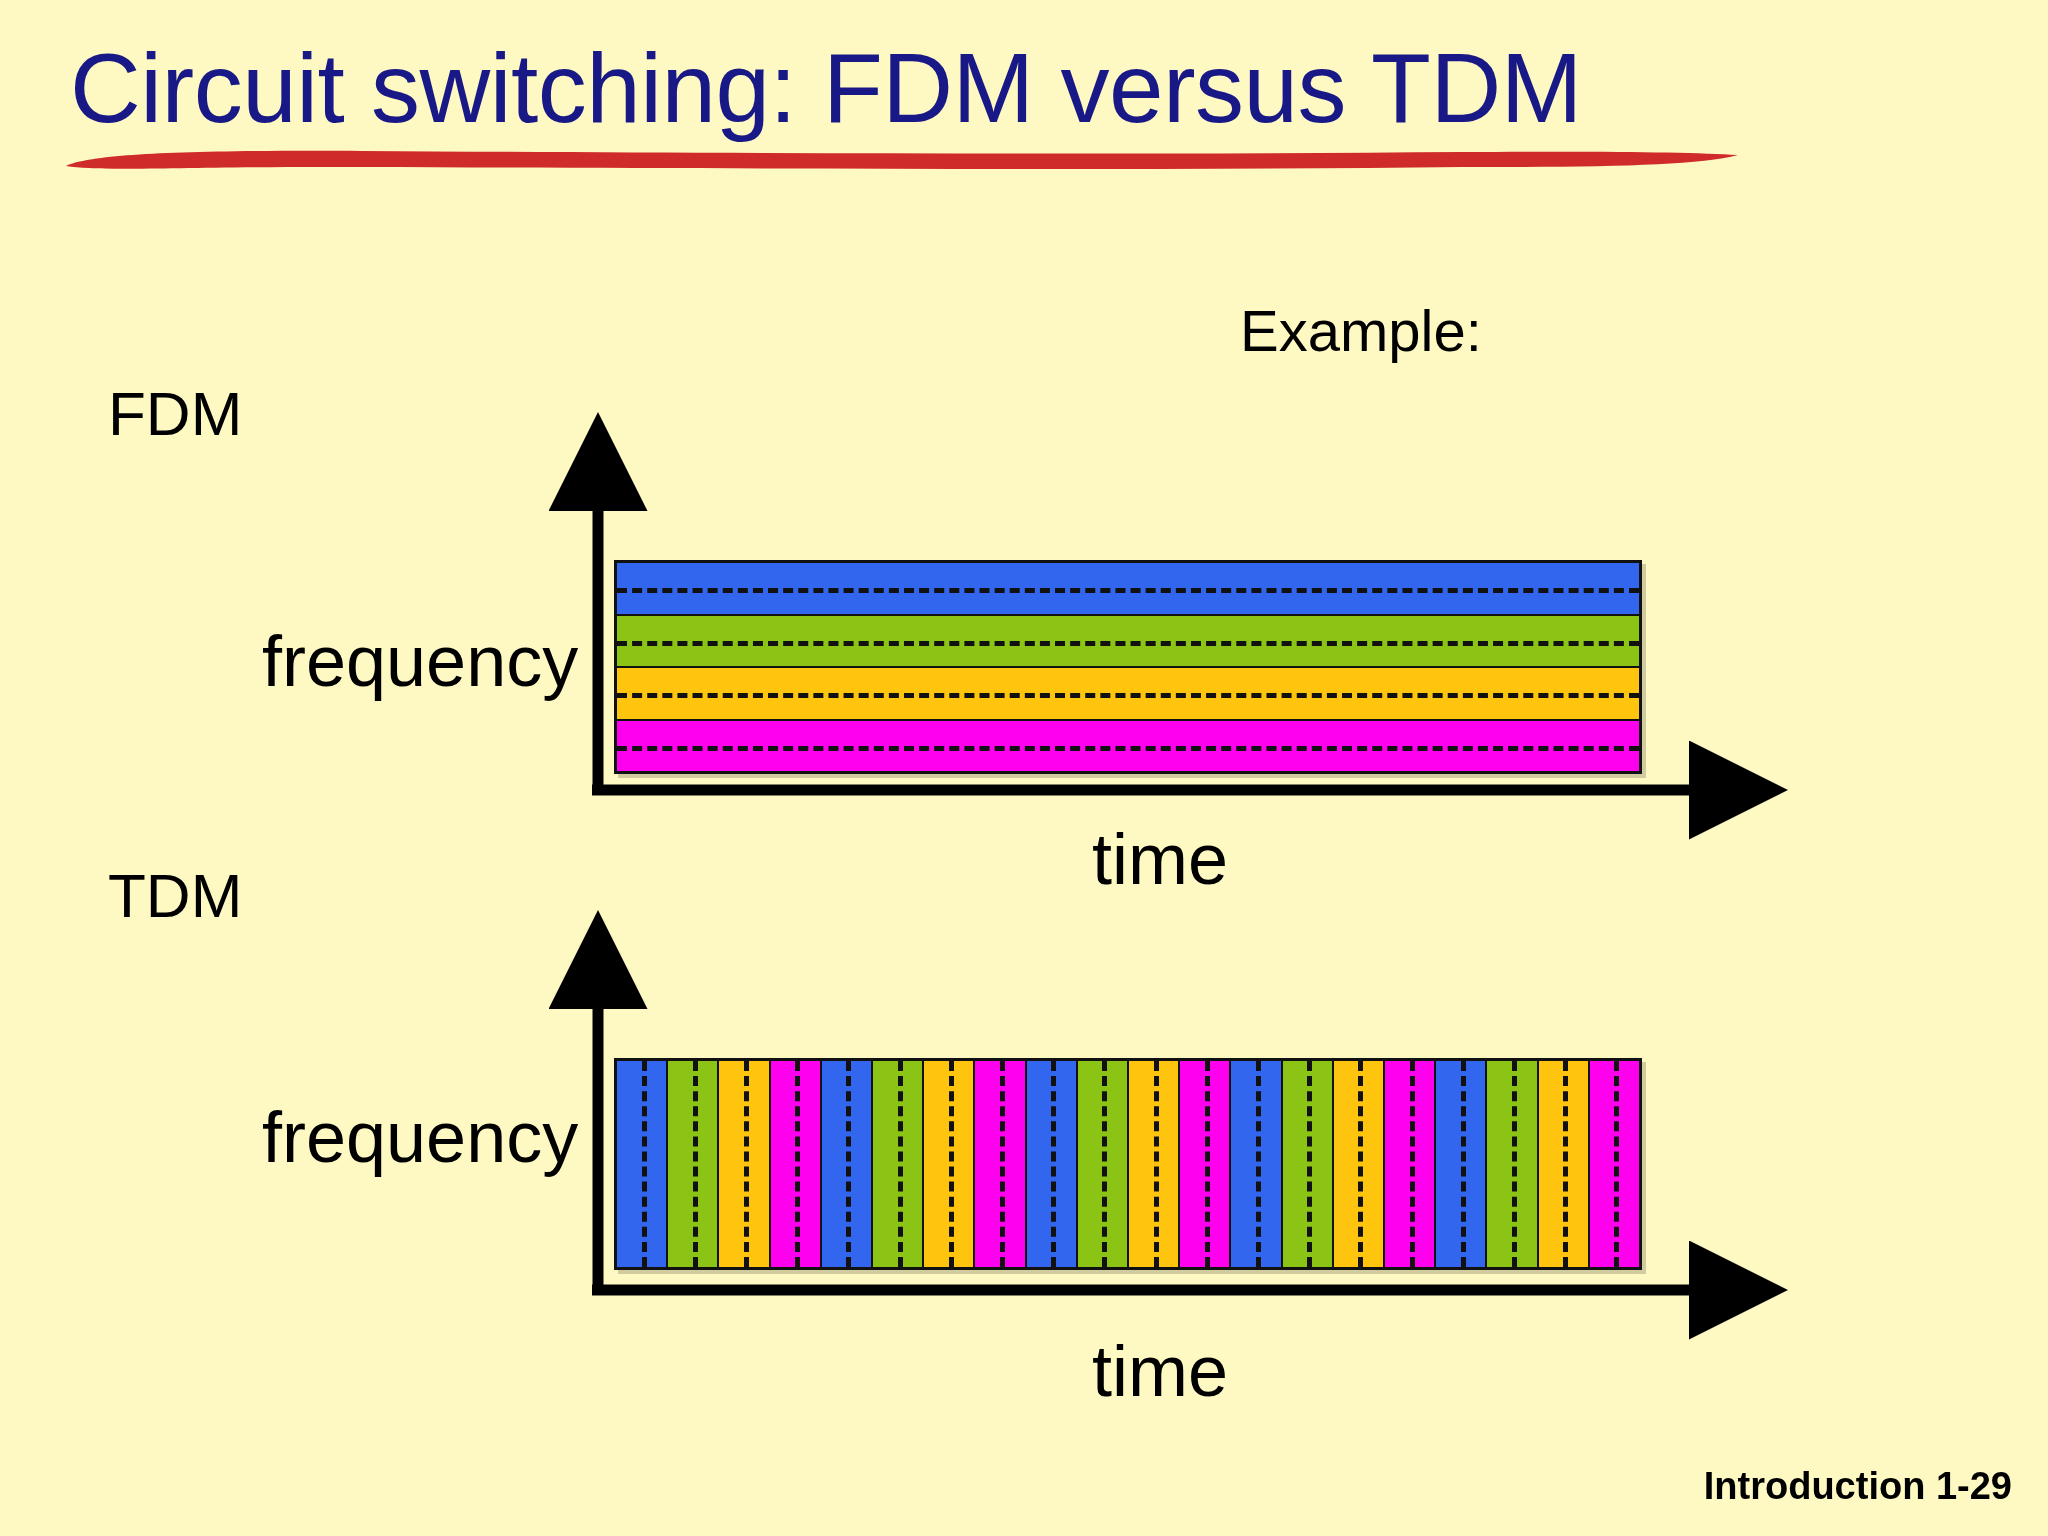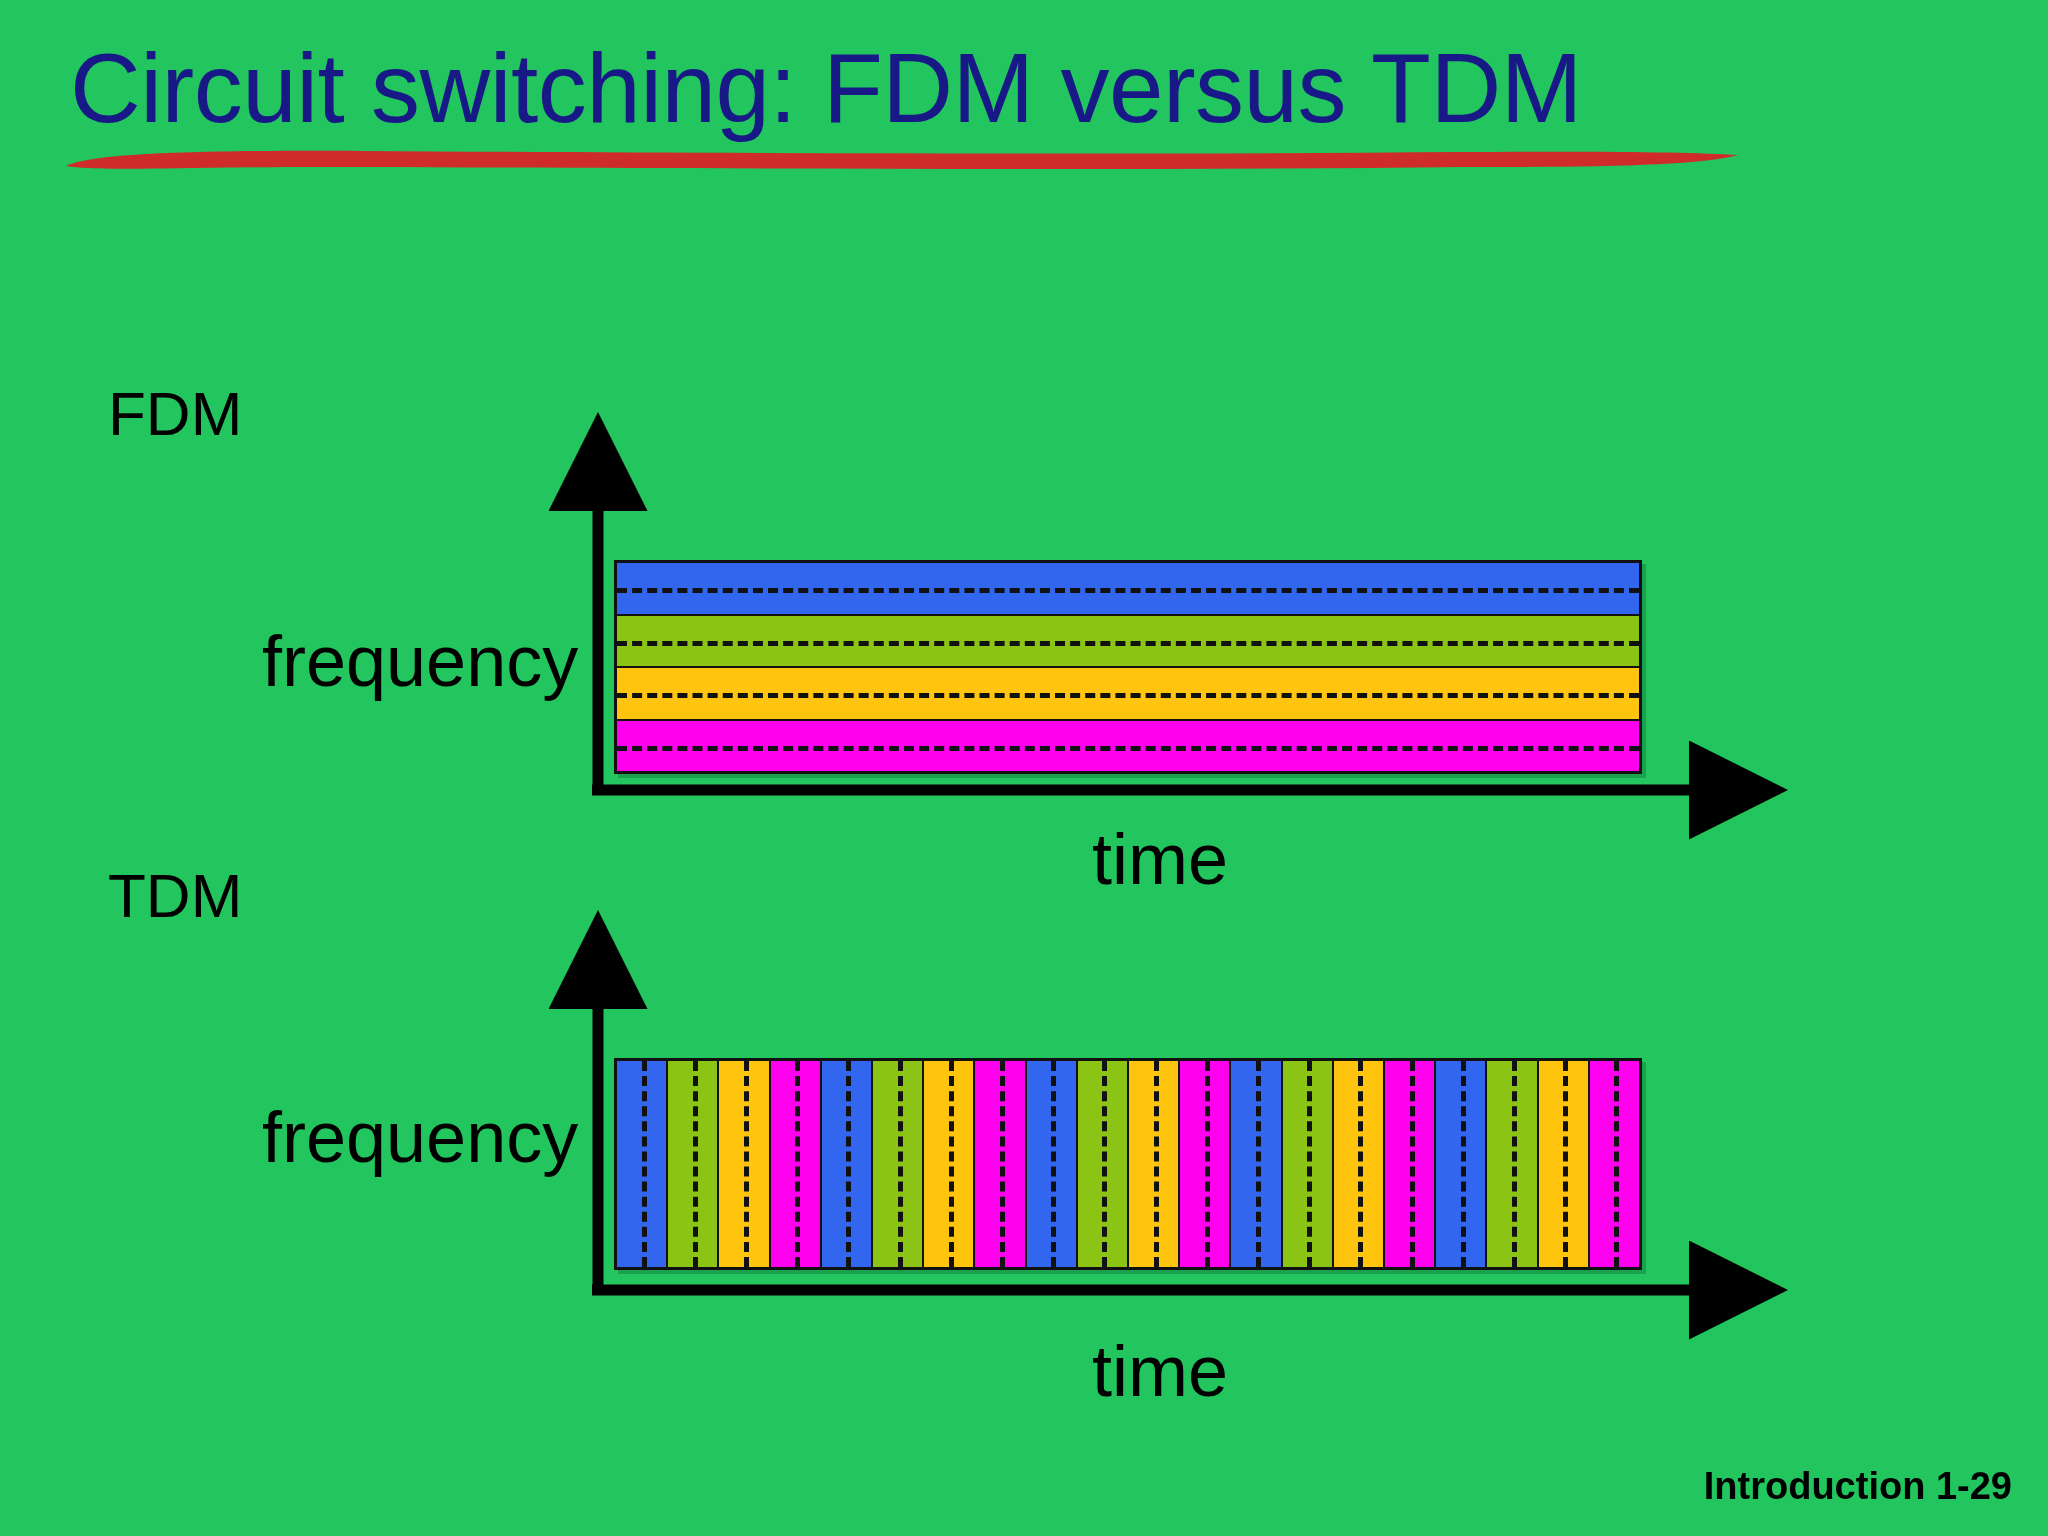--- a/index.html
+++ b/index.html
@@ -12,21 +12,21 @@
     height: 1536px;
     position: relative;
     overflow: hidden;
     font-family: "Liberation Sans", sans-serif;
     -webkit-font-smoothing: antialiased;
   }
 
   .slide {
     position: absolute;
     inset: 0;
-    background: #22c55e;
+    background: #fef9c3;
   }
 
   
   #slide-title {
     position: absolute;
     left: 70px;
     top: 36px;
     font-size: 98px;
     line-height: 1.08;
     color: #181887;
@@ -198,20 +198,21 @@
 
   <svg id="title-underline" viewBox="0 0 1680 34" preserveAspectRatio="none">
     <path d="M4,20 C30,8 120,4 300,5 C620,7 1050,9 1400,6 C1540,5 1630,6 1676,9
              C1634,20 1540,21 1400,21 C1050,25 620,22 300,21 C130,20 40,26 4,20 Z" fill="#D02B2B"></path>
   </svg>
 
   <div id="label-fdm" class="section-label">FDM</div>
   <div id="label-tdm" class="section-label">TDM</div>
 
   <div id="example-block">
+    <div id="example-title">Example:</div>
   </div>
 
   <div id="chart-fdm" class="chart">
     <svg class="axis-svg" viewBox="0 0 1180 340">
       <defs>
         <marker id="arrHead" markerWidth="9" markerHeight="9" refX="1" refY="4.5" orient="auto">
           <path d="M0,0 L9,4.5 L0,9 z" fill="#000000"></path>
         </marker>
       </defs>
 

